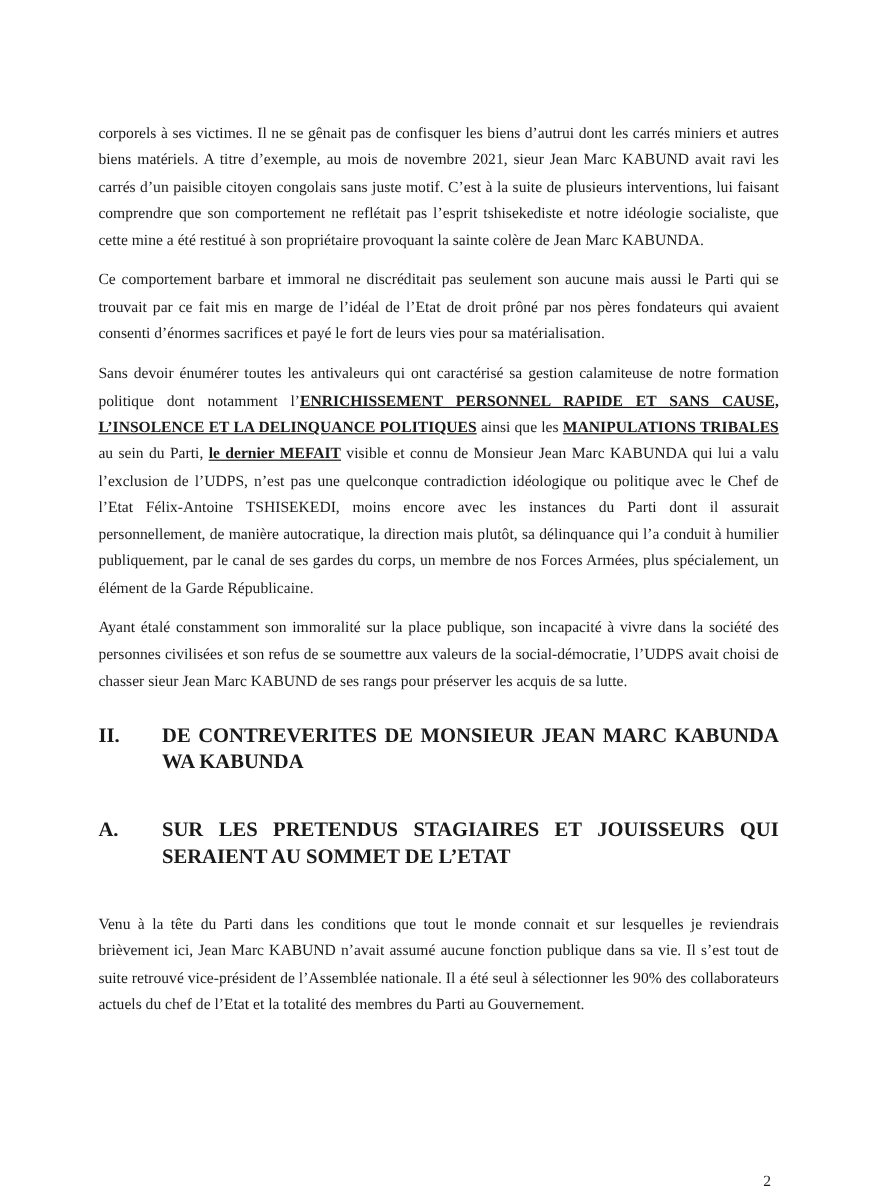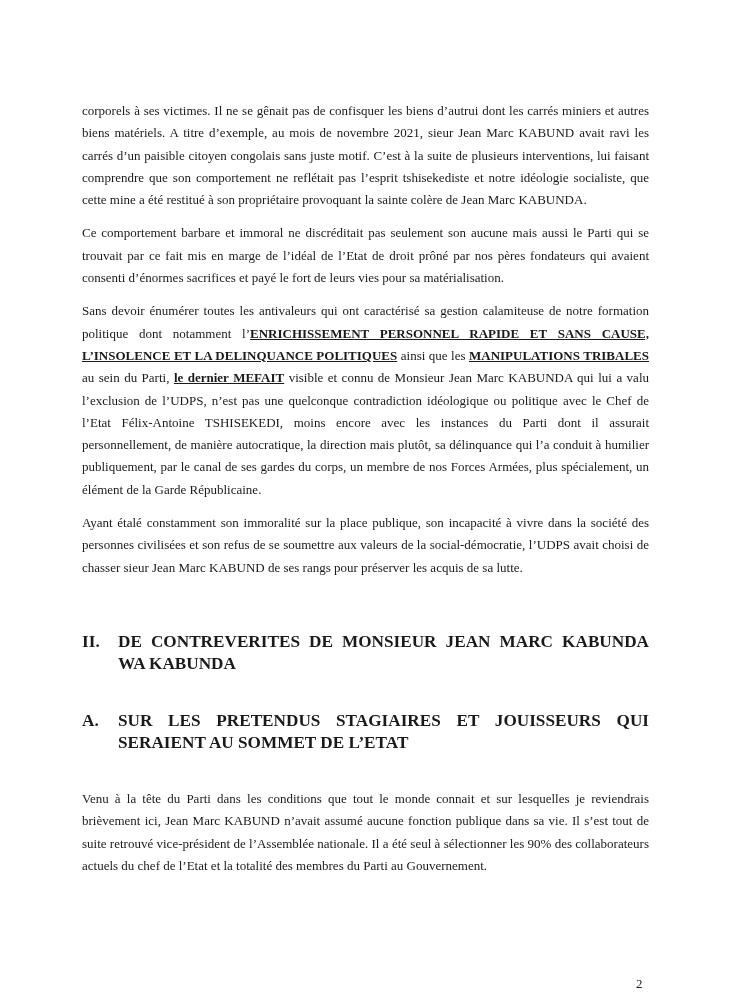--- a/index.html
+++ b/index.html
@@ -3,40 +3,40 @@
 <meta charset="utf-8">
 <style>
   html, body { margin: 0; padding: 0; background: #ffffff; }
   body { width: 731px; height: 1000px; position: relative; overflow: hidden;
          font-family: "Liberation Serif", "DejaVu Serif", serif; color: #1a1a1a; }
   .page { position: absolute; left: 82px; top: 100px; width: 567px; }
   p { margin: 0; font-size: 13px; line-height: 22.3px; text-align: justify; }
   .para { margin-bottom: 11px; }
   .heading { display: flex; font-weight: bold; font-size: 17.2px; line-height: 22.3px; text-align: justify; }
   .heading .num { width: 36px; flex: none; }
-  .heading .txt { flex: 1; text-align: justify; }
+  .heading .txt { flex: 1; text-align: justify; margin-left: 17px; }
   b { font-weight: bold; text-decoration: underline; }
   .page-number { position: absolute; left: 636px; top: 976px; font-size: 13px; }
 </style>
 </head>
 <body>
 
 <div class="page">
 
   <p class="para">
     <span>corporels à ses victimes. Il ne se gênait pas de confisquer les biens d’autrui dont les carrés miniers et autres biens matériels. A titre d’exemple, au mois de novembre 2021, sieur Jean Marc KABUND avait ravi les carrés d’un paisible citoyen congolais sans juste motif. C’est à la suite de plusieurs interventions, lui faisant comprendre que son comportement ne reflétait pas l’esprit tshisekediste et notre idéologie socialiste, que cette mine a été restitué à son propriétaire provoquant la sainte colère de Jean Marc KABUNDA.</span>
   </p>
 
   <p class="para">
     <span>Ce comportement barbare et immoral ne discréditait pas seulement son aucune mais aussi le Parti qui se trouvait par ce fait mis en marge de l’idéal de l’Etat de droit prôné par nos pères fondateurs qui avaient consenti d’énormes sacrifices et payé le fort de leurs vies pour sa matérialisation.</span>
   </p>
 
   <p class="para"><span>Sans devoir énumérer toutes les antivaleurs qui ont caractérisé sa gestion calamiteuse de notre formation politique dont notamment l’</span><b>ENRICHISSEMENT PERSONNEL RAPIDE ET SANS CAUSE, L’INSOLENCE ET LA DELINQUANCE POLITIQUES</b><span> ainsi que les </span><b>MANIPULATIONS TRIBALES</b><span> au sein du Parti, </span><b>le dernier MEFAIT</b><span> visible et connu de Monsieur Jean Marc KABUNDA qui lui a valu l’exclusion de l’UDPS, n’est pas une quelconque contradiction idéologique ou politique avec le Chef de l’Etat Félix-Antoine TSHISEKEDI, moins encore avec les instances du Parti dont il assurait personnellement, de manière autocratique, la direction mais plutôt, sa délinquance qui l’a conduit à humilier publiquement, par le canal de ses gardes du corps, un membre de nos Forces Armées, plus spécialement, un élément de la Garde Républicaine.</span></p>
 
-  <p class="para" style="margin-bottom:52px;">
+  <p class="para" style="margin-bottom:23px;">
     <span>Ayant étalé constamment son immoralité sur la place publique, son incapacité à vivre dans la société des personnes civilisées et son refus de se soumettre aux valeurs de la social-démocratie, l’UDPS avait choisi de chasser sieur Jean Marc KABUND de ses rangs pour préserver les acquis de sa lutte.</span>
   </p>
 
   <div class="heading" style="margin-bottom:34px;">
     <span class="num">II.</span>
     <span class="txt">DE CONTREVERITES DE MONSIEUR JEAN MARC KABUNDA WA KABUNDA</span>
   </div>
 
   <div class="heading" style="margin-bottom:34px;">
     <span class="num">A.</span>

